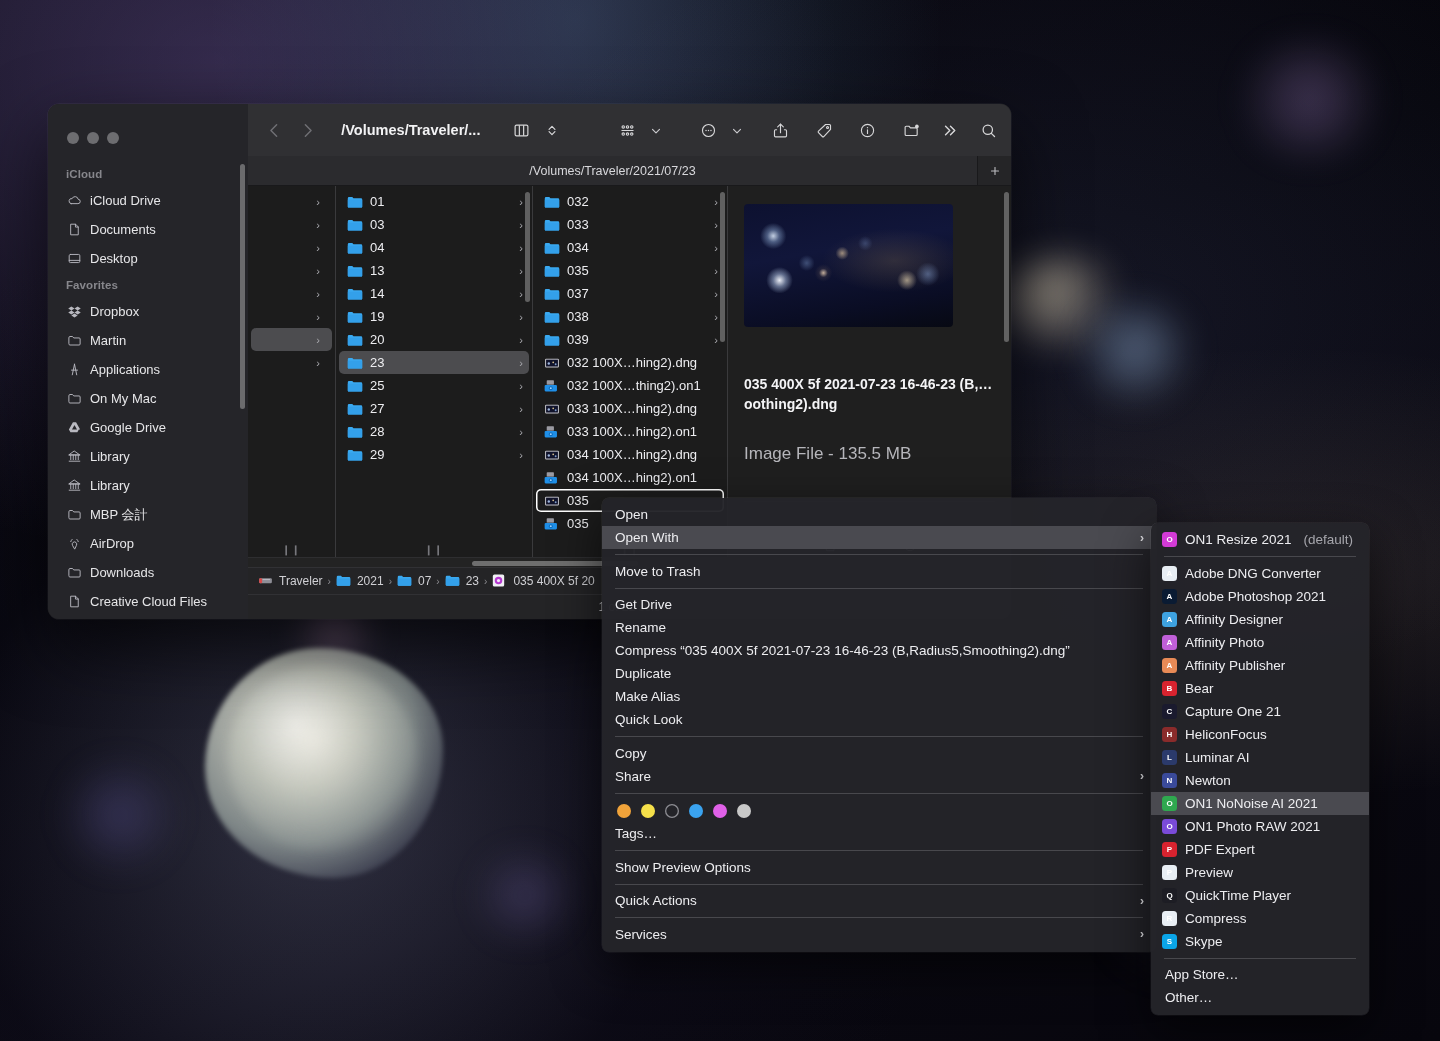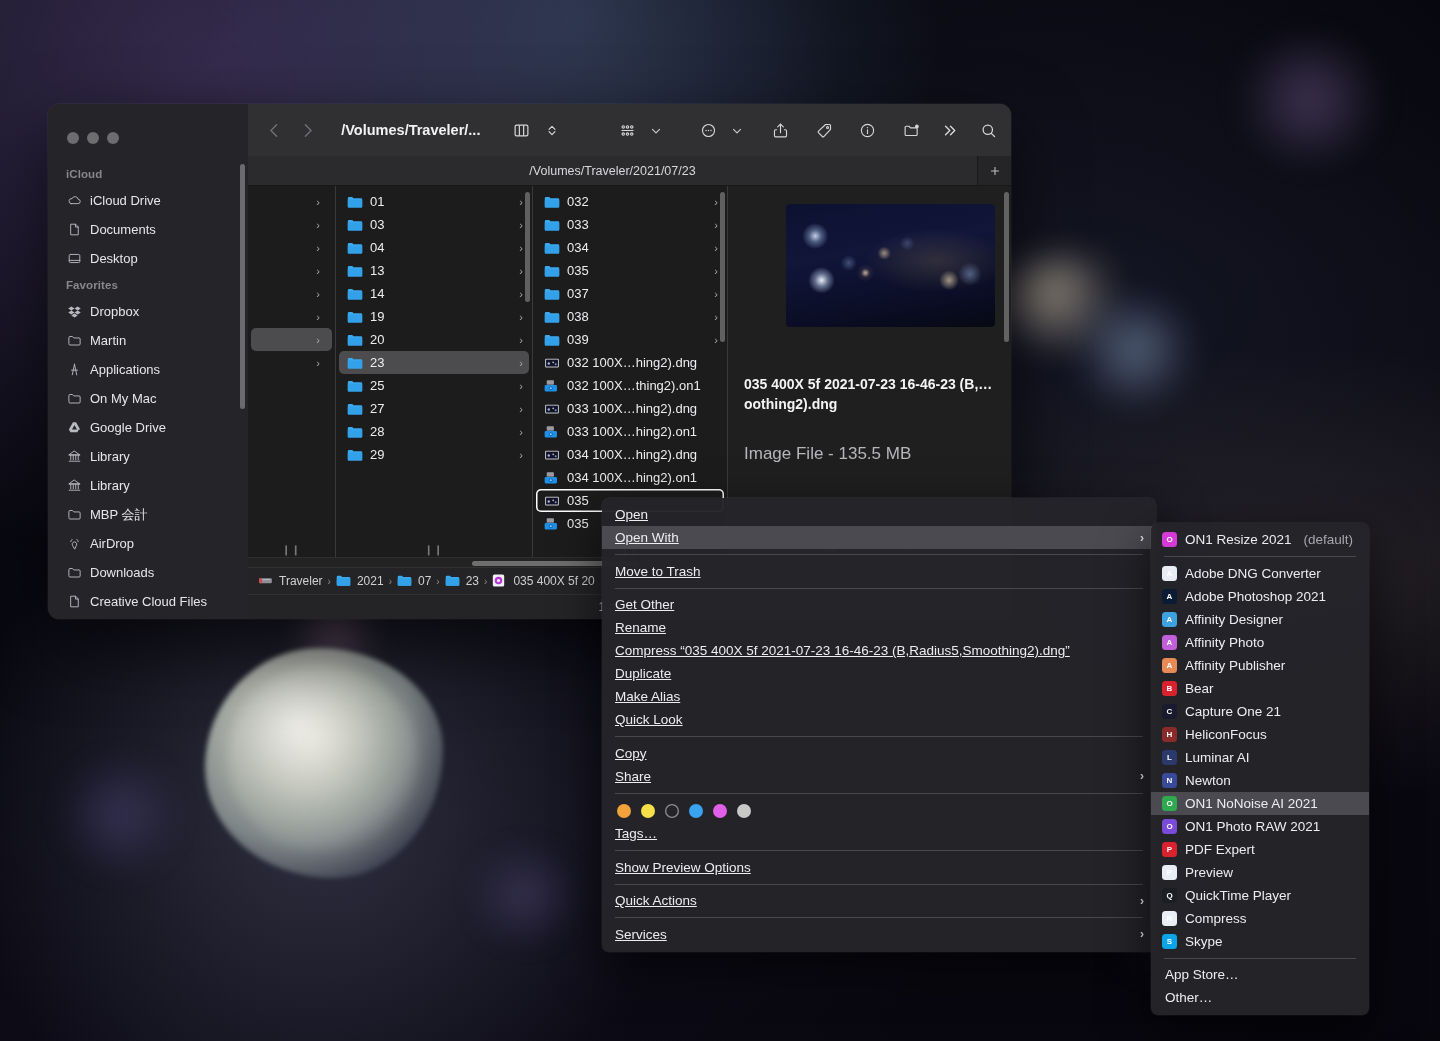--- a/index.html
+++ b/index.html
@@ -146,21 +146,21 @@
   .col0row.sel { background: #4c4c4f; }
   .col0row .chev { color: #a8a8ad; font-size: 11px; }
 
   .colscroll { position: absolute; right: 2px; width: 5px; border-radius: 3px; background: rgba(255,255,255,0.30); }
   .colgrip {
     position: absolute; bottom: 2px; width: 100%; height: 12px;
     display: flex; align-items: center; justify-content: center; color: #77777c; font-size: 10px; letter-spacing: 1px;
   }
 
   
-  #preview { display: flex; flex-direction: column; align-items: flex-end; padding: 14px 16px 0 16px; height: 100%; gap: 26px; }
+  #preview { display: flex; flex-direction: column; align-items: flex-start; padding: 14px 16px 0 16px; height: 100%; gap: 26px; }
   #prev-img {
     width: 209px; height: 135px; border-radius: 4px; overflow: hidden; position: relative;
     background:
       radial-gradient(circle at 17% 62%, rgba(245,248,255,0.95) 0%, rgba(180,200,230,0.5) 3.4%, rgba(20,26,55,0) 7%),
       radial-gradient(circle at 14% 26%, rgba(225,238,255,0.85) 0%, rgba(150,180,220,0.45) 3%, rgba(20,26,55,0) 6.5%),
       radial-gradient(circle at 38% 56%, rgba(255,225,190,0.75) 0%, rgba(120,100,90,0.2) 3%, rgba(20,26,55,0) 6%),
       radial-gradient(circle at 47% 40%, rgba(245,215,170,0.6) 0%, rgba(20,26,55,0) 5%),
       radial-gradient(circle at 78% 62%, rgba(245,225,185,0.62) 0%, rgba(20,26,55,0) 5.5%),
       radial-gradient(circle at 88% 57%, rgba(150,180,230,0.45) 0%, rgba(20,26,55,0) 6%),
       radial-gradient(circle at 30% 48%, rgba(150,185,235,0.35) 0%, rgba(20,26,55,0) 5%),
@@ -206,21 +206,21 @@
     border-radius: 7px;
     box-shadow: 0 16px 48px rgba(0,0,0,0.62), 0 0 0 0.5px rgba(255,255,255,0.12);
     padding: 5px 0 6px 0;
     font-size: 13.5px; color: #ededf0;
     overflow: hidden;
   }
   .mi {
     display: flex; align-items: center; height: 23px;
     padding: 0 12px 0 13px; white-space: nowrap;
   }
-  .mi .mlabel { flex: 1; overflow: hidden; text-overflow: ellipsis; text-decoration: underline; }
+  .mi .mlabel { flex: 1; overflow: hidden; text-overflow: ellipsis; }
   .mi .msub { color: #e2e2e6; font-size: 12px; font-weight: 700; }
   .mi.hl { background: #4a4a50; }
   .msep { height: 0.5px; background: #48484d; margin: 5px 13px; }
   #tagrow { display: flex; align-items: center; gap: 10px; padding: 6px 14px 4px 15px; }
   .tagdot { width: 14px; height: 14px; border-radius: 50%; }
   .tagdot.none { background: transparent; box-shadow: inset 0 0 0 1.3px #8d8d93; }
 
   
   #submenu {
     position: absolute; left: 1151px; top: 523px; width: 218px;
@@ -858,21 +858,21 @@
     <div class="mi hl">
       <span class="mlabel">Open With</span>
       <span class="msub">›</span>
     </div>
     <div class="msep"></div>
     <div class="mi">
       <span class="mlabel">Move to Trash</span>
     </div>
     <div class="msep"></div>
     <div class="mi">
-      <span class="mlabel">Get Other</span>
+      <span class="mlabel">Get Drive</span>
     </div>
     <div class="mi">
       <span class="mlabel">Rename</span>
     </div>
     <div class="mi">
       <span class="mlabel">Compress “035 400X 5f 2021-07-23 16-46-23 (B,Radius5,Smoothing2).dng”</span>
     </div>
     <div class="mi">
       <span class="mlabel">Duplicate</span>
     </div>

